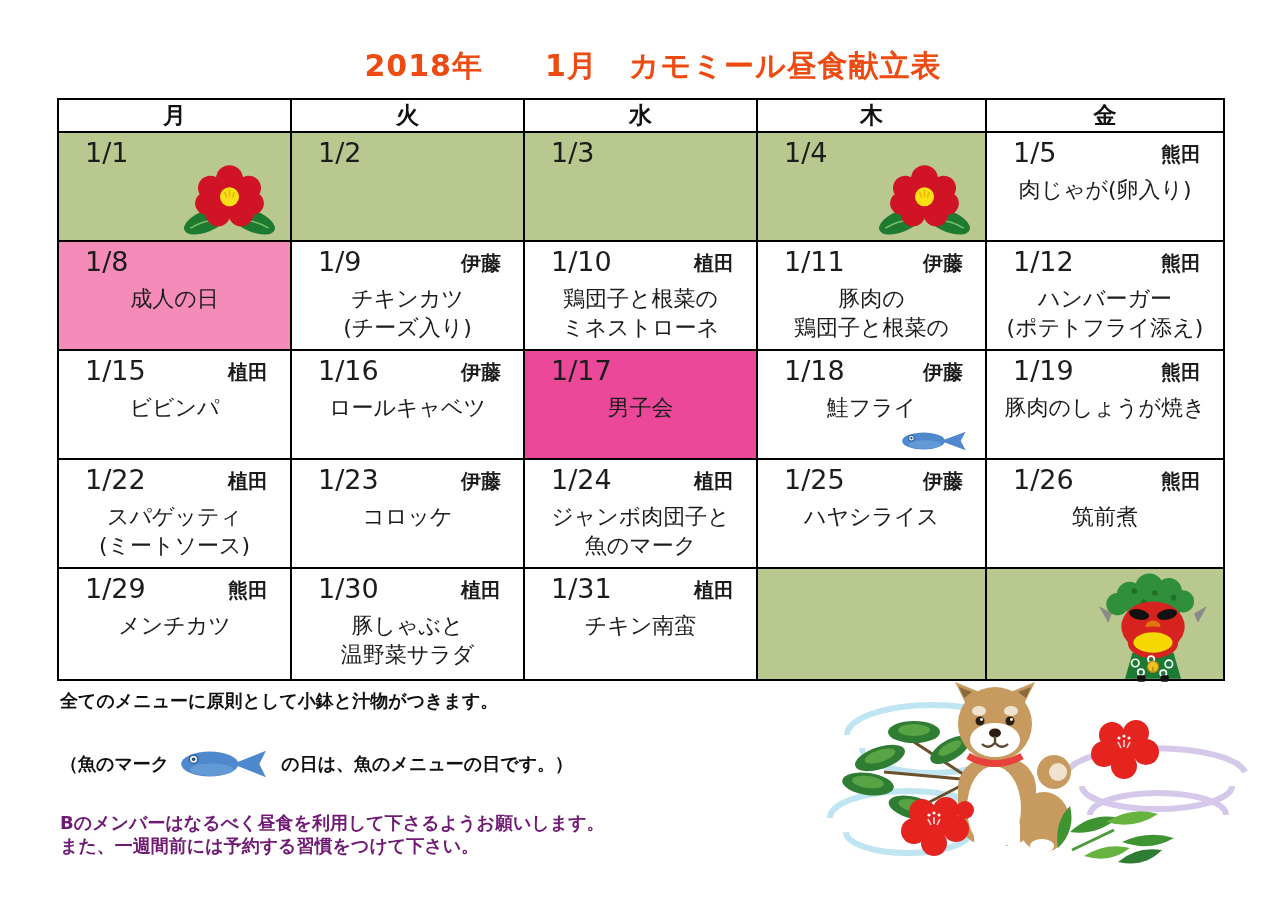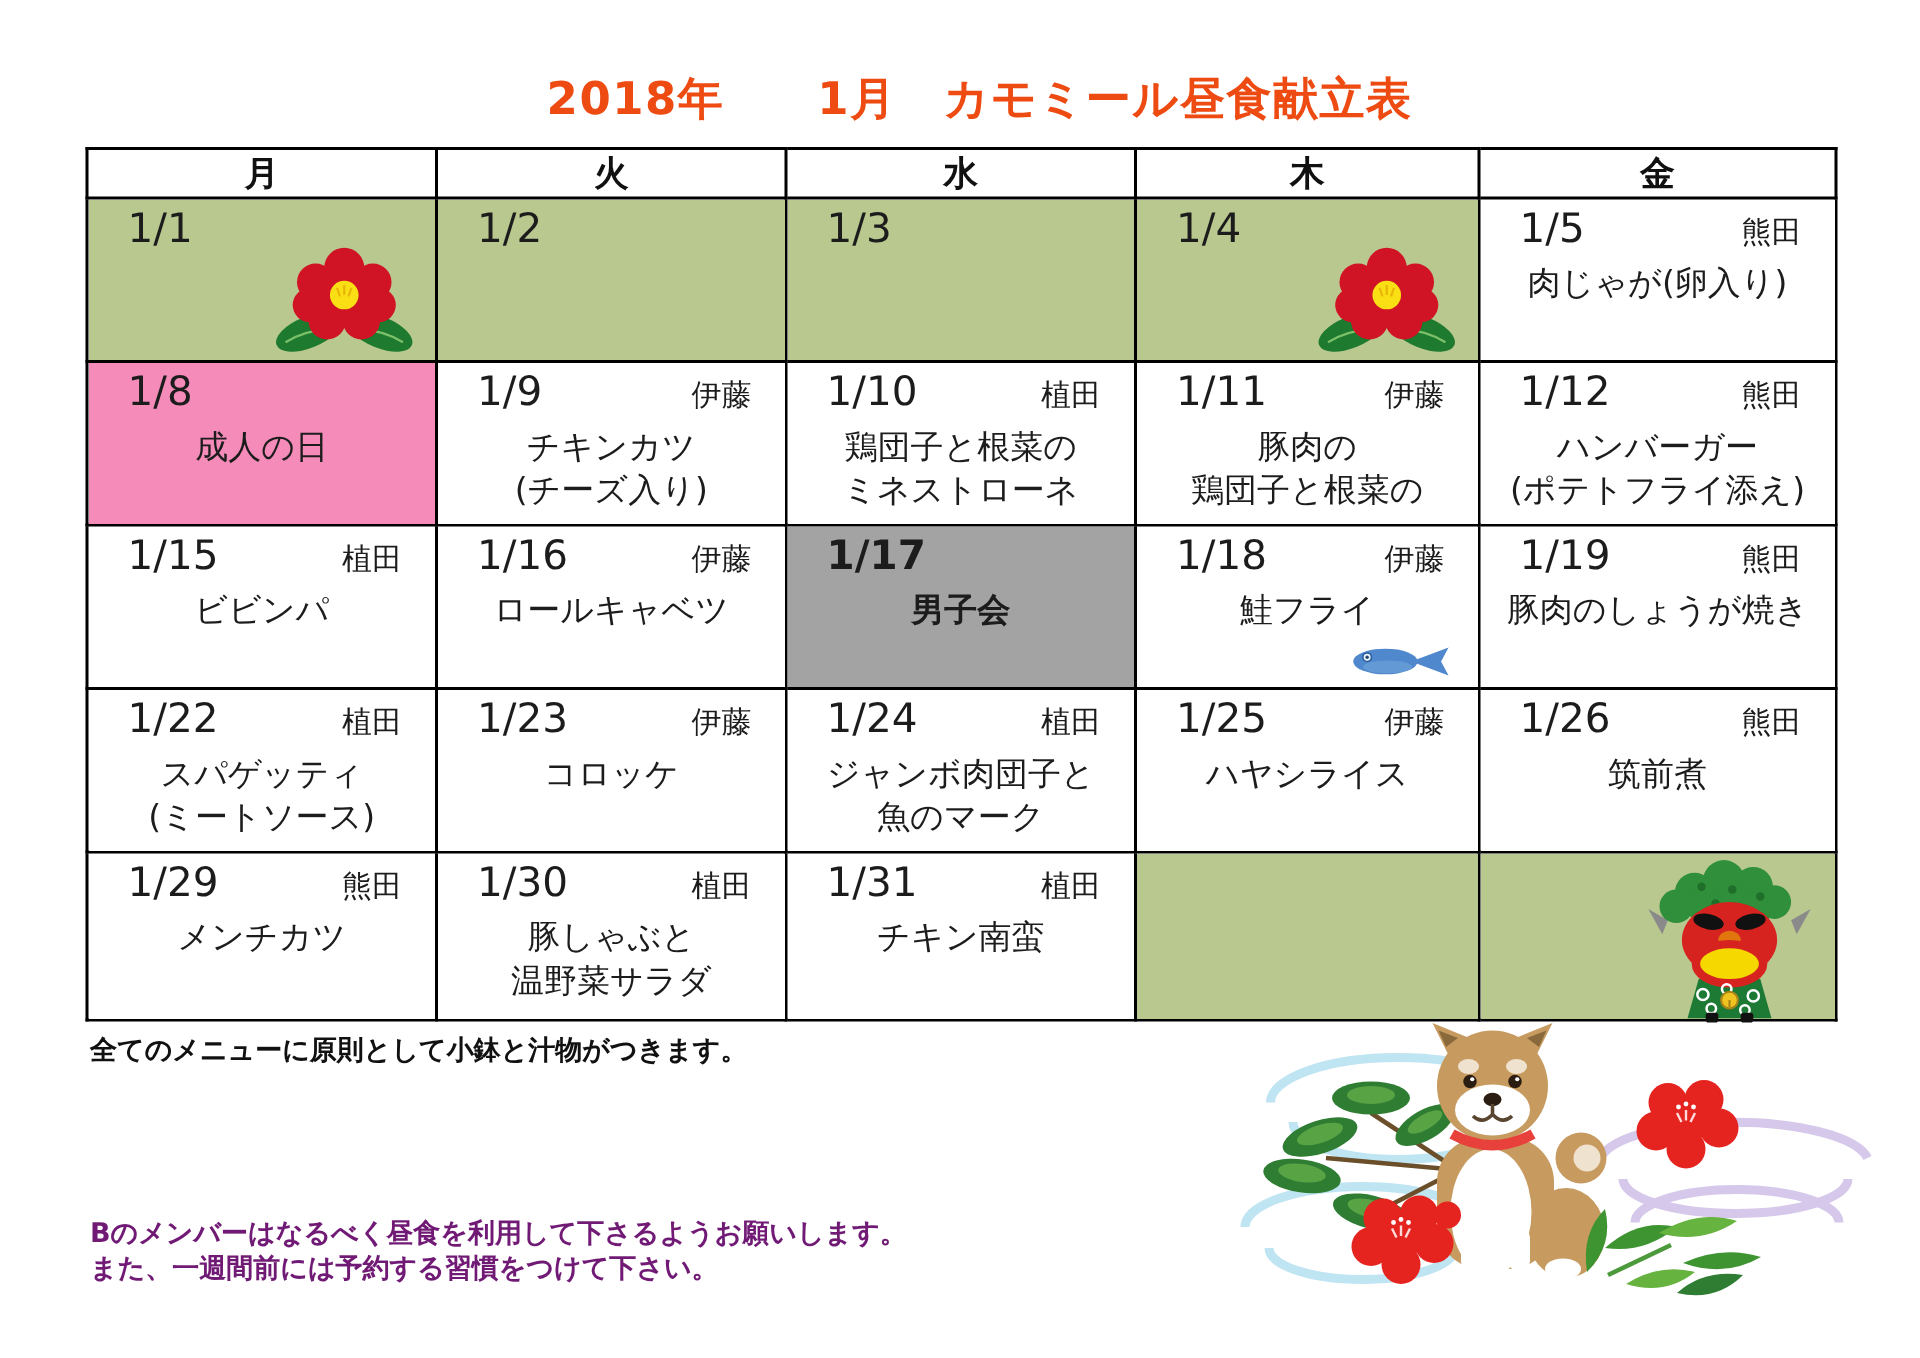--- a/index.html
+++ b/index.html
@@ -6,24 +6,24 @@
   .page{position:relative;width:1280px;height:905px;background:#fff;overflow:hidden;
         font-family:"DejaVu Sans","Liberation Sans",sans-serif;color:#111;}
   .title{position:absolute;top:46px;left:13px;width:100%;text-align:center;
          font-size:30px;font-weight:bold;color:#ee4b13;letter-spacing:1px;}
   table.cal{position:absolute;left:57px;top:98px;width:1166px;border-collapse:collapse;table-layout:fixed;}
   table.cal th,table.cal td{border:2px solid #000;padding:0;vertical-align:top;}
   table.cal th{height:30px;font-size:23px;font-weight:bold;text-align:center;background:#fff;}
   td.cell{height:107px;position:relative;background:#fff;}
   td.green{background:#b9c88f;}
   td.pink{background:#f48bb8;}
-  td.yellow{background:#a3a3a3;font-weight:bold;}
+  td.yellow{background:#ec4899;}
   .cell-head{display:flex;justify-content:space-between;align-items:flex-end;padding:4px 22px 0 26px;}
   .date{font-size:27px;color:#1c1c1c;}
-  .cook{font-size:20px;color:#1c1c1c;}
+  .cook{font-size:20px;color:#1c1c1c;font-weight:bold;}
   .menu{text-align:center;font-size:22px;line-height:1.3;margin-top:8px;color:#1c1c1c;}
   .camellia{position:absolute;right:8px;bottom:2px;width:105px;height:75px;}
   .fishcell{position:absolute;right:14px;bottom:2px;width:72px;height:30px;}
   .shishimai{position:absolute;right:14px;bottom:-4px;width:112px;height:110px;z-index:2;}
   .note{position:absolute;left:60px;font-weight:bold;font-size:18px;line-height:1.25;color:#111;}
   .note1{top:690px;}
   .note2{top:740px;}
   .note2-line2{display:flex;align-items:center;gap:8px;margin-top:4px;}
   .fishnote{width:96px;height:40px;flex:0 0 auto;}
   .note3{top:812px;color:#701a75;}
@@ -345,20 +345,31 @@
           <rect x="68" y="108" width="9" height="7" rx="2" fill="#111"></rect>
         </svg>
       </td>
     </tr>
   </tbody>
     </table>
 
   <div class="note note1">全てのメニューに原則として小鉢と汁物がつきます。</div>
 
   <div class="note note2">
+    <div class="note2-line2">
+      <span>（魚のマーク</span>
+      <svg class="fishnote" viewBox="0 0 100 42">
+        <ellipse cx="34" cy="21" rx="30" ry="13" fill="#4f88cc"></ellipse>
+        <ellipse cx="36" cy="27" rx="23" ry="6.5" fill="#6fa3da" opacity="0.65"></ellipse>
+        <path d="M58 21 L93 7 L86 21 L93 35 z" fill="#4f88cc"></path>
+        <circle cx="17" cy="16" r="4.5" fill="#eef4fb" stroke="#2b5e9e" stroke-width="1.5"></circle>
+        <circle cx="17" cy="16" r="1.8" fill="#23466e"></circle>
+      </svg>
+      <span>の日は、魚のメニューの日です。）</span>
+    </div>
   </div>
 
   <div class="note note3">
     <div>Bのメンバーはなるべく昼食を利用して下さるようお願いします。</div>
     <div>また、一週間前には予約する習慣をつけて下さい。</div>
   </div>
 
   <svg class="illustration" viewBox="0 0 430 195">
     <g stroke="#bfe4f2" stroke-width="6" fill="none">
       <path d="M25 55 a85 30 0 0 1 170 0"></path>

